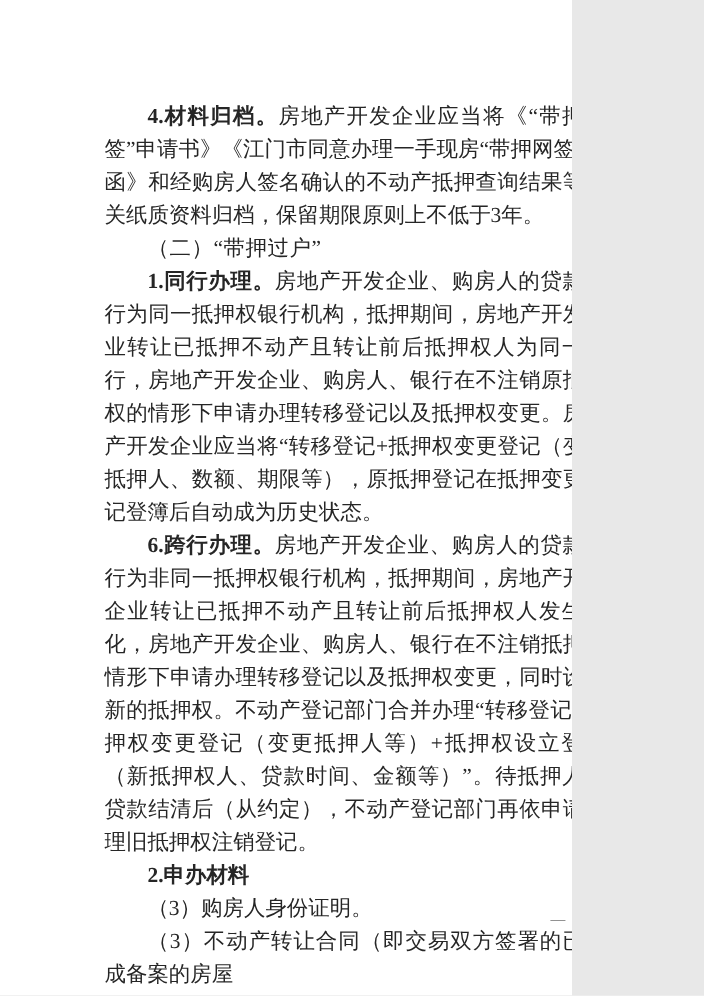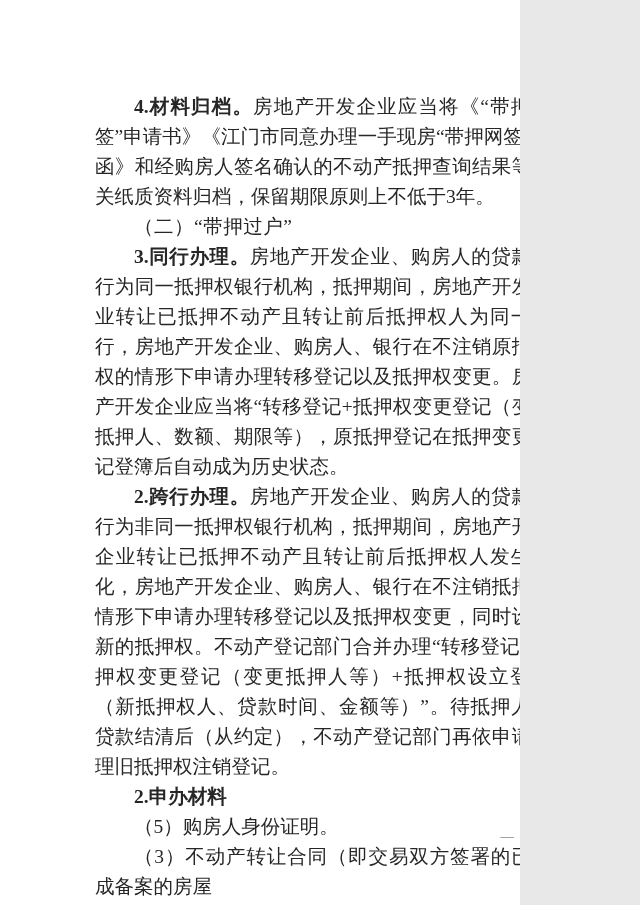--- a/index.html
+++ b/index.html
@@ -52,28 +52,28 @@
 <body>
 
 <div class="page">
 
   <div class="textblock">
 
     <p class="para"><b class="lead">4.材料归档。</b><span>房地产开发企业应当将《“带押网签”申请书》《江门市同意办理一手现房“带押网签”的函》和经购房人签名确认的不动产抵押查询结果等相关纸质资料归档，保留期限原则上不低于3年。</span></p>
 
     <p class="para subheading"><span>（二）“带押过户”</span></p>
 
-    <p class="para"><b class="lead">3.同行办理。</b><span>房地产开发企业、购房人的贷款银行为同一抵押权银行机构，抵押期间，房地产开发企业转让已抵押不动产且转让前后抵押权人为同一银行，房地产开发企业、购房人、银行在不注销原抵押权的情形下申请办理转移登记以及抵押权变更。房地产开发企业应当将“转移登记+抵押权变更登记（变更抵押人、数额、期限等），原抵押登记在抵押变更登记登簿后自动成为历史状态。</span></p>
+    <p class="para"><b class="lead">1.同行办理。</b><span>房地产开发企业、购房人的贷款银行为同一抵押权银行机构，抵押期间，房地产开发企业转让已抵押不动产且转让前后抵押权人为同一银行，房地产开发企业、购房人、银行在不注销原抵押权的情形下申请办理转移登记以及抵押权变更。房地产开发企业应当将“转移登记+抵押权变更登记（变更抵押人、数额、期限等），原抵押登记在抵押变更登记登簿后自动成为历史状态。</span></p>
 
-    <p class="para"><b class="lead">2.跨行办理。</b><span>房地产开发企业、购房人的贷款银行为非同一抵押权银行机构，抵押期间，房地产开发企业转让已抵押不动产且转让前后抵押权人发生变化，房地产开发企业、购房人、银行在不注销抵押权情形下申请办理转移登记以及抵押权变更，同时设立新的抵押权。不动产登记部门合并办理“转移登记+抵押权变更登记（变更抵押人等）+抵押权设立登记（新抵押权人、贷款时间、金额等）”。待抵押人原贷款结清后（从约定），不动产登记部门再依申请办理旧抵押权注销登记。</span></p>
+    <p class="para"><b class="lead">6.跨行办理。</b><span>房地产开发企业、购房人的贷款银行为非同一抵押权银行机构，抵押期间，房地产开发企业转让已抵押不动产且转让前后抵押权人发生变化，房地产开发企业、购房人、银行在不注销抵押权情形下申请办理转移登记以及抵押权变更，同时设立新的抵押权。不动产登记部门合并办理“转移登记+抵押权变更登记（变更抵押人等）+抵押权设立登记（新抵押权人、贷款时间、金额等）”。待抵押人原贷款结清后（从约定），不动产登记部门再依申请办理旧抵押权注销登记。</span></p>
 
     <p class="para"><b class="lead">2.申办材料</b><span></span></p>
 
 
-    <p class="para"><span>（5）购房人身份证明。</span></p>
+    <p class="para"><span>（3）购房人身份证明。</span></p>
 
     <p class="para"><span>（3）不动产转让合同（即交易双方签署的已完成备案的房屋</span></p>
 
   </div>
 
   <div class="page-number">— 3 —</div>
 
 </div>
 
 </body></html>

